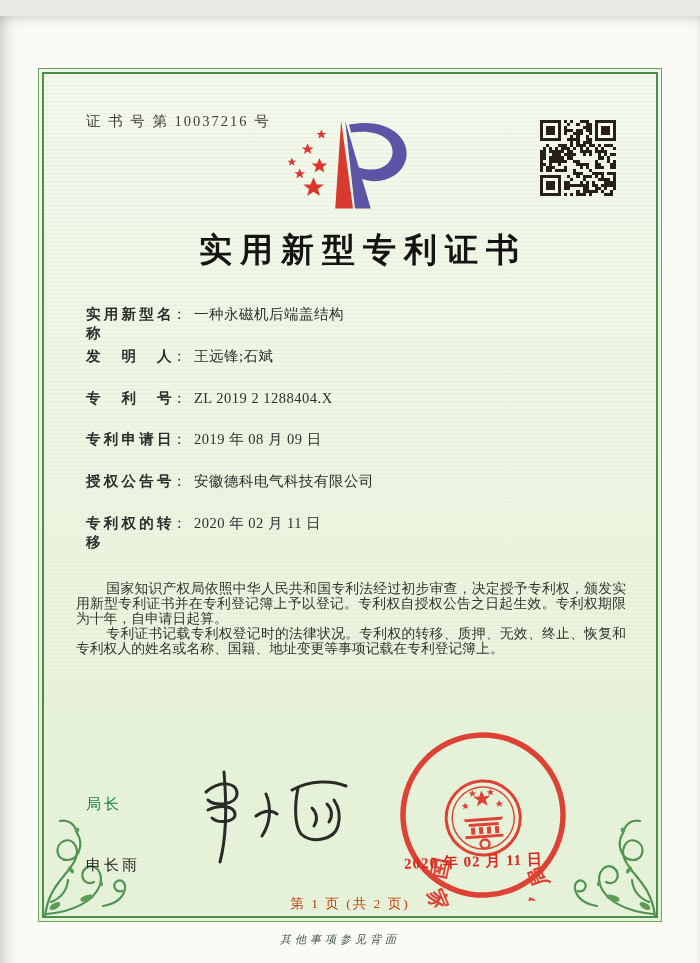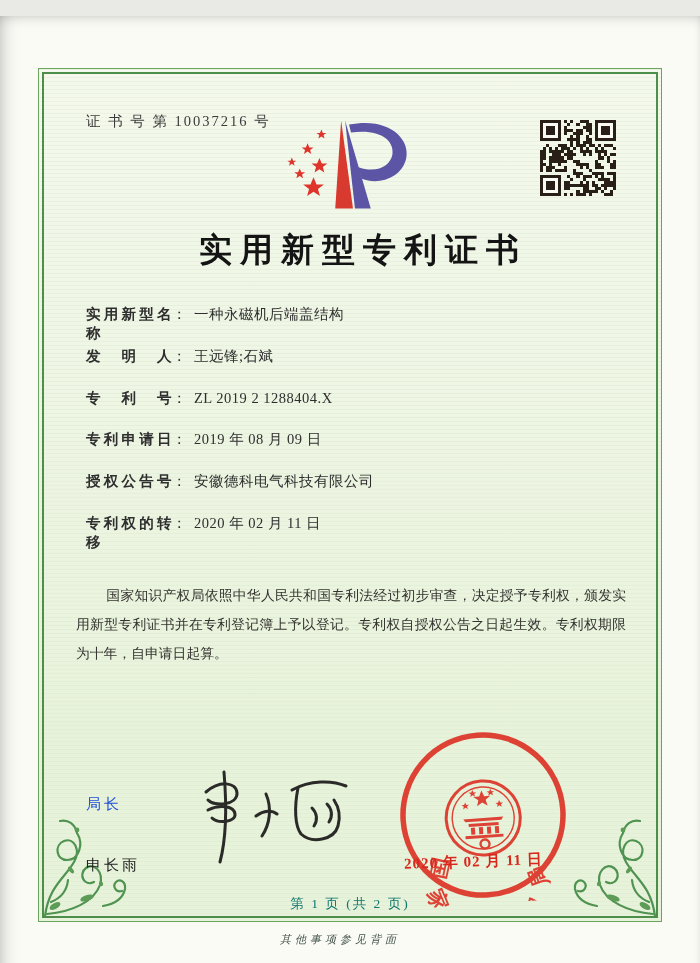--- a/index.html
+++ b/index.html
@@ -26,29 +26,29 @@
   .logo{position:absolute;left:278px;top:100px;width:148px;height:100px;}
   .qr{position:absolute;left:540px;top:104px;width:76px;height:76px;}
   .title{position:absolute;left:0;top:212px;width:700px;text-align:center;
     font-size:33px;font-weight:bold;color:#141414;letter-spacing:8px;padding-left:13px;}
   .fields{position:absolute;left:86px;top:289px;width:545px;font-size:14.5px;color:#2e2e2e;}
   .frow{position:relative;height:41.8px;letter-spacing:.5px;}
   .flabel{display:inline-block;width:86px;text-align:justify;text-align-last:justify;vertical-align:top;font-weight:bold;}
   .colon{display:inline-block;margin-right:7px;}
   .pair2{position:absolute;left:284px;top:0;}
   .pair2 .flabel{width:76px;}
-  .paras{position:absolute;left:76px;top:565px;width:550px;font-size:13.8px;line-height:29px;color:#33332f;text-align:justify;}
+  .paras{position:absolute;left:76px;top:565px;width:550px;font-size:13.8px;line-height:15px;color:#33332f;text-align:justify;}
   .paras p{margin:0;text-indent:2.2em;}
-  .signer-title{position:absolute;left:86px;top:779px;font-size:15px;letter-spacing:3px;color:#1d4ed8;}
+  .signer-title{position:absolute;left:86px;top:779px;font-size:15px;letter-spacing:3px;color:#15803d;}
   .signer-name{position:absolute;left:86px;top:840px;font-size:15px;letter-spacing:3px;color:#222;}
   .signature{position:absolute;left:180px;top:750px;width:180px;height:102px;}
   .seal{position:absolute;left:394px;top:710px;width:178px;height:178px;transform:rotate(-4deg);}
   .seal-date{position:absolute;left:404px;top:836px;width:160px;font-size:15px;font-weight:bold;
     color:#d8281e;letter-spacing:1px;transform:rotate(-2deg);}
-  .page-info{position:absolute;left:38px;top:879px;width:624px;text-align:center;font-size:13.5px;color:#0f766e;letter-spacing:2px;}
+  .page-info{position:absolute;left:38px;top:879px;width:624px;text-align:center;font-size:13.5px;color:#c2410c;letter-spacing:2px;}
   .back-note{position:absolute;left:10px;top:916px;width:660px;text-align:center;font-size:11px;
     font-style:italic;color:#44544а;color:#45564b;letter-spacing:4px;font-family:Liberation Serif, serif;}
   .orn{position:absolute;width:104px;height:110px;}
   .orn-left{left:41px;top:794px;}
   .orn-right{left:555px;top:794px;transform:scaleX(-1);}
 </style>
 </head>
 <body>
 
 <div class="scan">
@@ -365,20 +365,21 @@
     <div class="frow">
       <span class="flabel">授权公告号</span><span class="colon">：</span><span class="fval">安徽德科电气科技有限公司</span>
     </div>
     <div class="frow">
       <span class="flabel">专利权的转移</span><span class="colon">：</span><span class="fval">2020 年 02 月 11 日</span>
     </div>
   </div>
 
   <div class="paras">
     <p>国家知识产权局依照中华人民共和国专利法经过初步审查，决定授予专利权，颁发实用新型专利证书并在专利登记簿上予以登记。专利权自授权公告之日起生效。专利权期限为十年，自申请日起算。</p>
+    <p>专利证书记载专利权登记时的法律状况。专利权的转移、质押、无效、终止、恢复和专利权人的姓名或名称、国籍、地址变更等事项记载在专利登记簿上。</p>
   </div>
 
   <div class="signer-title">局长</div>
   <div class="signer-name">申长雨</div>
 
   <svg class="signature" viewBox="0 0 180 102">
     <g stroke="#2a2a28" stroke-width="3" fill="none" stroke-linecap="round" stroke-linejoin="round">
       <path d="M26,26 C40,14 56,16 57,27 C58,39 34,41 28,34"></path>
       <path d="M28,44 C40,38 54,40 55,48 C56,56 38,58 32,52"></path>
       <path d="M44,6 C46,30 48,66 40,96"></path>

